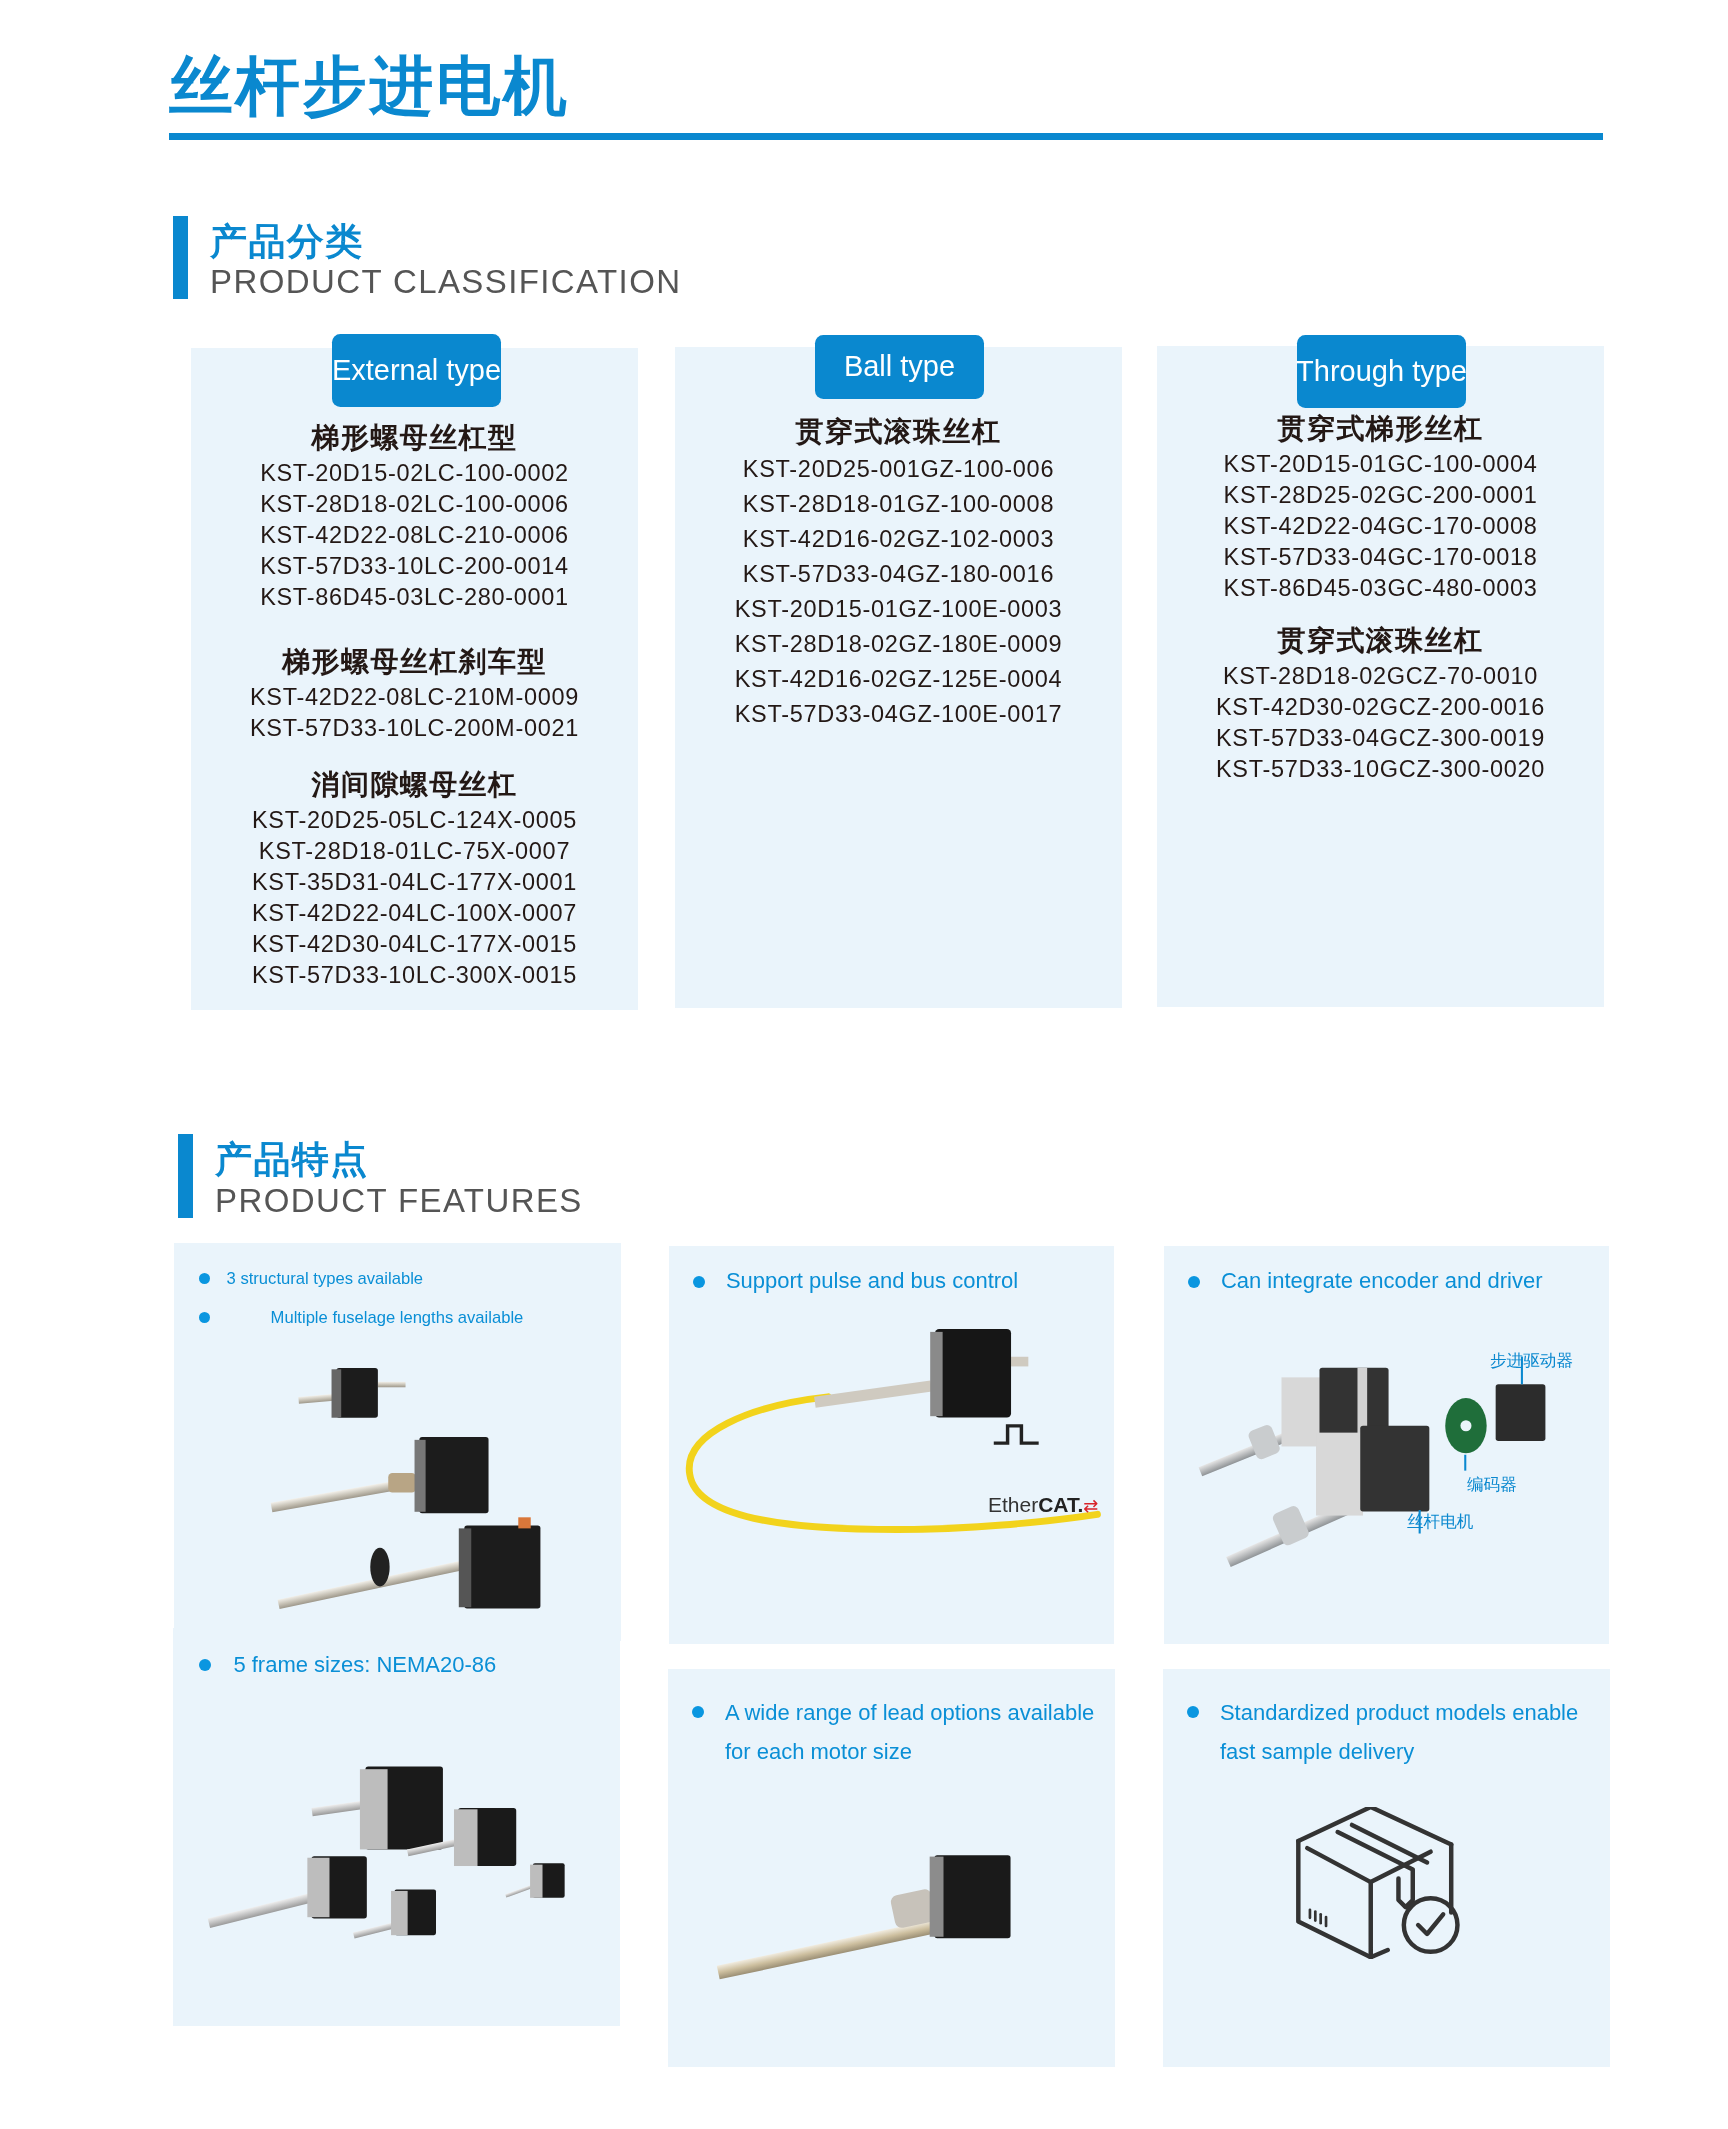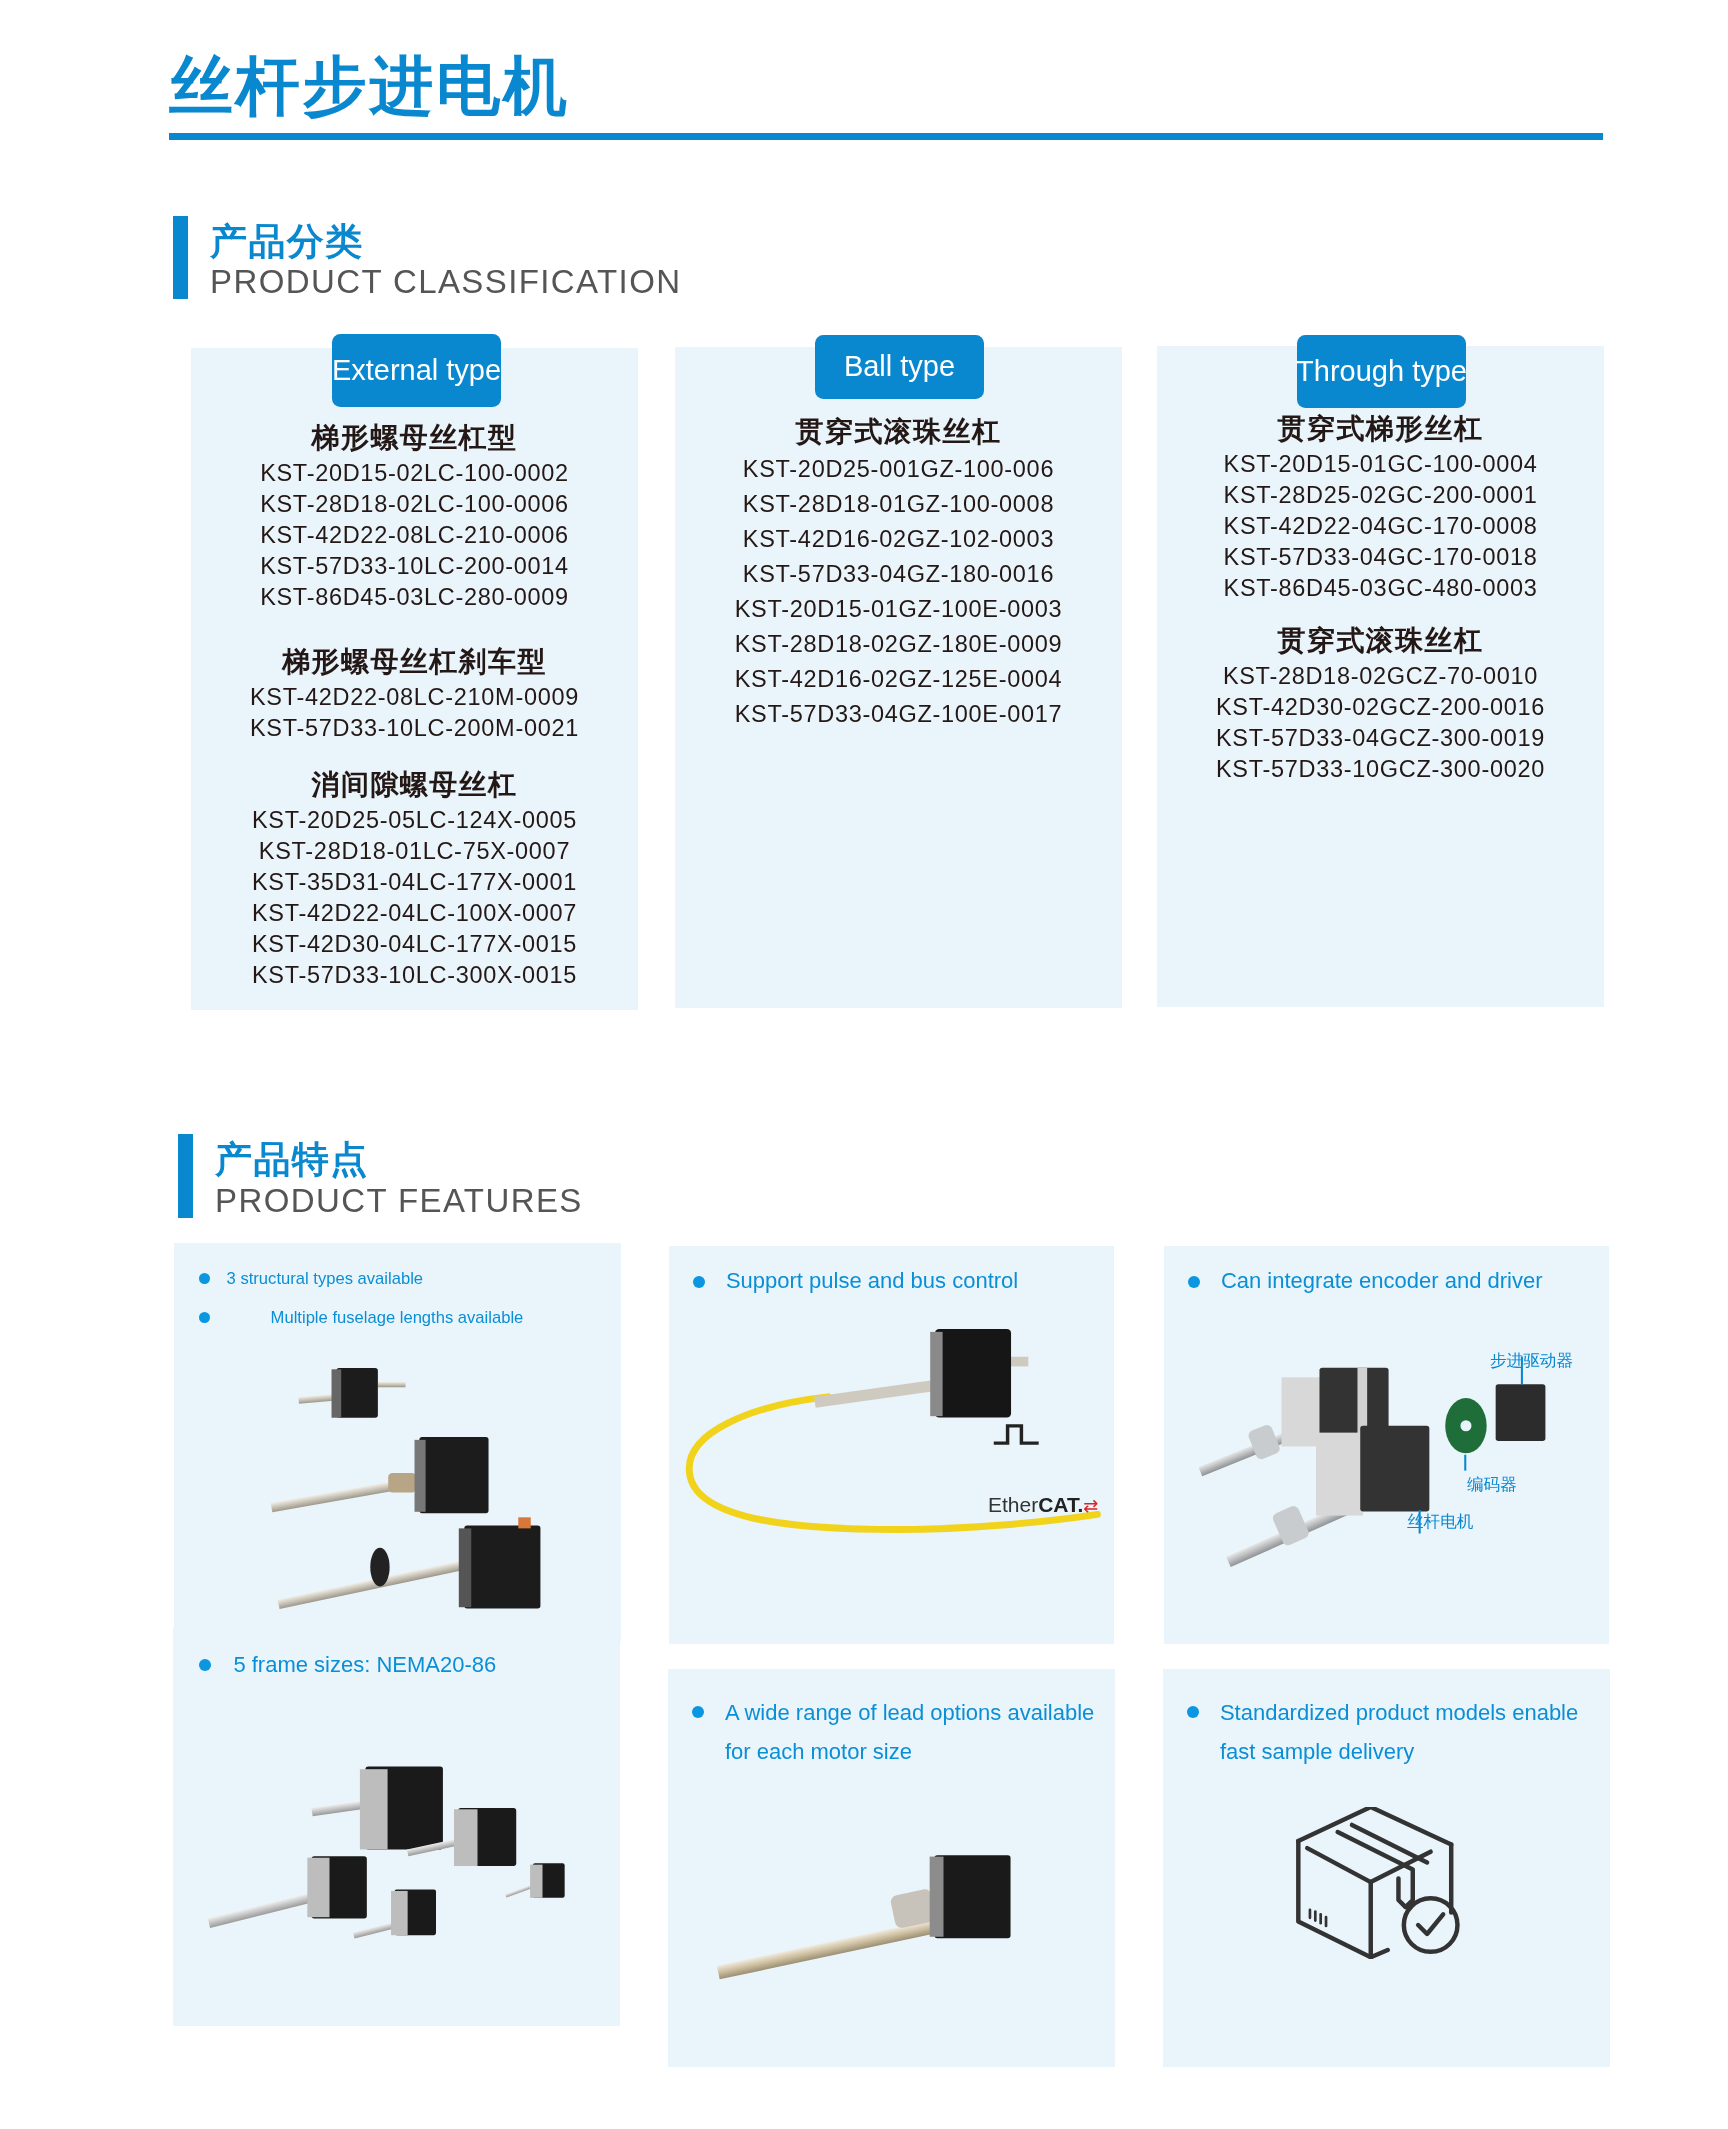--- a/index.html
+++ b/index.html
@@ -49,21 +49,21 @@
 
 <div class="class-card" style="left:191px; top:348px; width:447px; height:662px;">
   <div class="type-badge" style="left:141px; top:-14px; width:169px; height:73px;">External type</div>
 
   <div class="group" style="top:69px;">
     <div class="group-title">梯形螺母丝杠型</div>
     <div class="model">KST-20D15-02LC-100-0002</div>
     <div class="model">KST-28D18-02LC-100-0006</div>
     <div class="model">KST-42D22-08LC-210-0006</div>
     <div class="model">KST-57D33-10LC-200-0014</div>
-    <div class="model">KST-86D45-03LC-280-0009</div>
+    <div class="model">KST-86D45-03LC-280-0001</div>
   </div>
 
   <div class="group" style="top:293px;">
     <div class="group-title">梯形螺母丝杠刹车型</div>
     <div class="model">KST-42D22-08LC-210M-0009</div>
     <div class="model">KST-57D33-10LC-200M-0021</div>
   </div>
 
   <div class="group" style="top:416px;">
     <div class="group-title">消间隙螺母丝杠</div>

